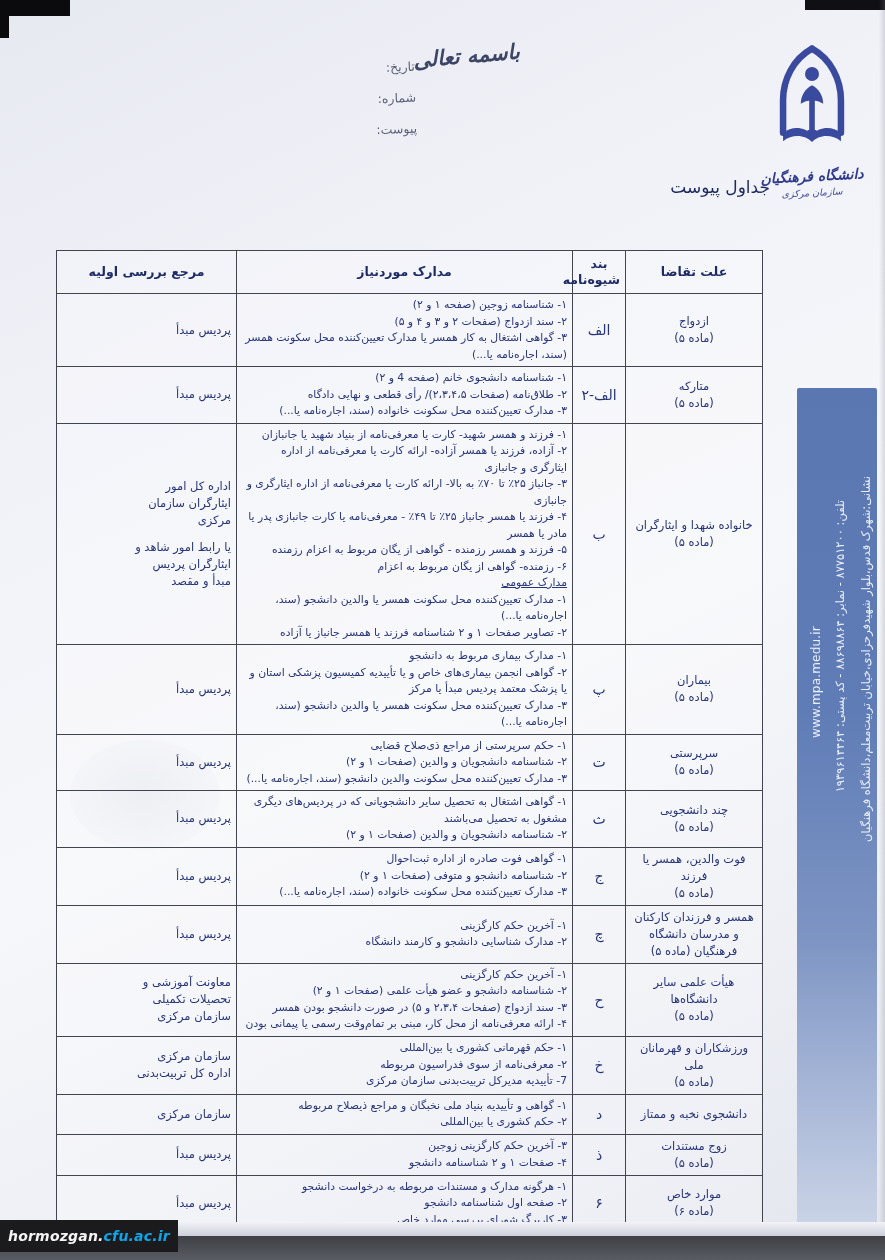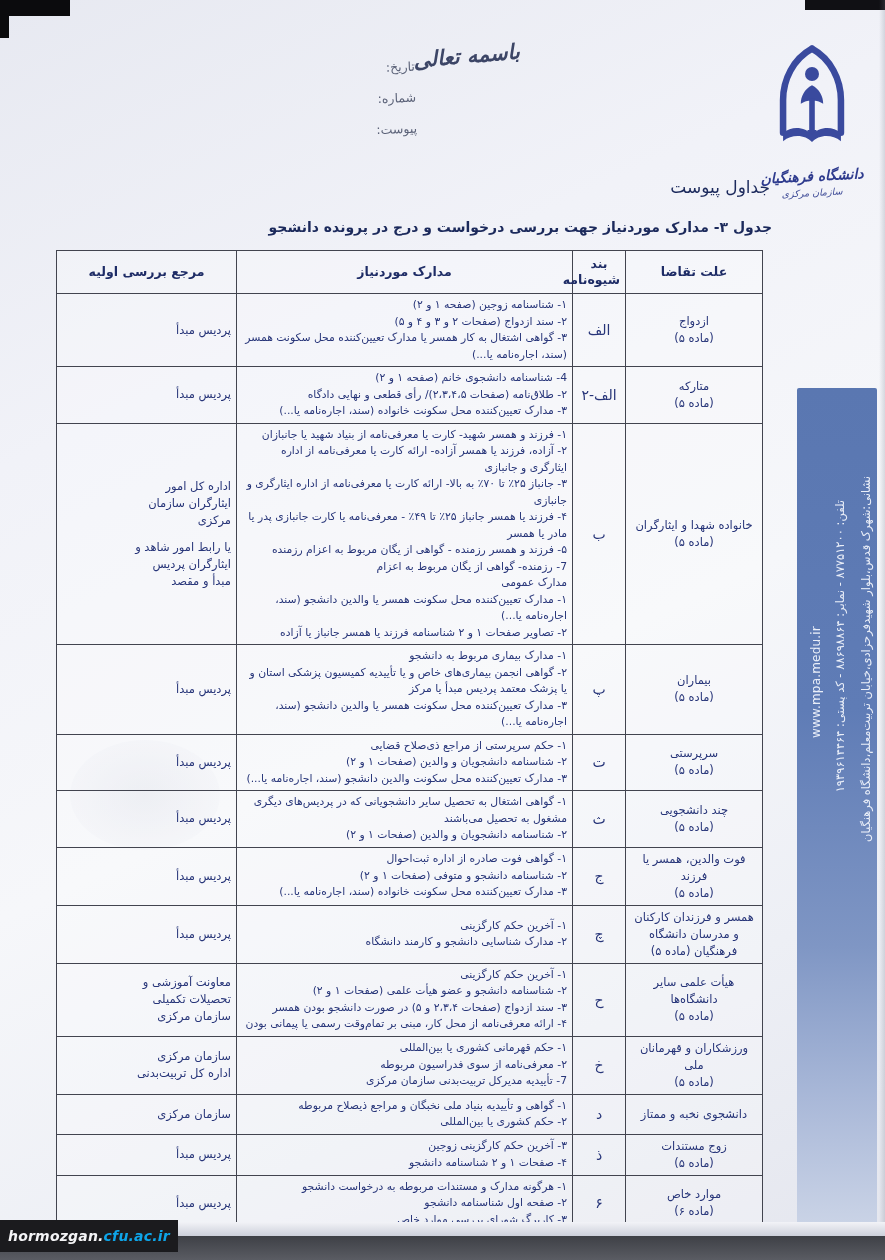--- a/index.html
+++ b/index.html
@@ -37,21 +37,21 @@
        background:rgba(255,255,255,0.25);}
   .tbl td,.tbl th{border:1.4px solid #42444f;vertical-align:middle;padding:3px 5px;}
   .tbl th{font-size:12.5px;font-weight:bold;color:#1e2c66;height:36px;text-align:center;line-height:1.25;}
   .c-reason{width:137px;text-align:center;}
   .c-clause{width:53px;text-align:center;}
   .c-docs{width:336px;text-align:right;padding:4px 8px 4px 4px;}
   .c-auth{width:180px;text-align:right;}
   .rline{font-size:11.5px;line-height:17px;color:#273579;}
   .cline{font-size:14px;color:#273579;}
   .dline{font-size:10.8px;line-height:16.5px;color:#273579;}
-  .dline.udl{text-align:right;}
+  .dline.udl{text-decoration:underline;text-align:right;}
   .aline{font-size:11.5px;line-height:17px;color:#273579;min-height:10px;}
   
   .strip{position:absolute;top:388px;left:797px;width:80px;height:845px;border-radius:2px;
     background:linear-gradient(180deg,#5a77b1 0%,#5f7cb6 38%,#7f96c4 66%,#a9b8d8 84%,#ccd5e7 100%);}
   .vline{position:absolute;top:0;white-space:nowrap;direction:rtl;
          transform-origin:top right;transform:rotate(-90deg);
          color:#e9eef8;font-size:11.5px;letter-spacing:.2px;}
   .v-address{top:88px;right:18px;}
   .v-contact{top:112px;right:44px;}
   .v-web{top:238px;right:68px;direction:ltr;font-size:12px;}
@@ -89,21 +89,20 @@
       <path d="M45 46 C37 50 33 58 33 66 C39 62 43 62 45 64 C47 62 51 62 57 66 C57 58 53 50 45 46 Z" fill="#3a4a9e"></path>
       <rect x="42" y="60" width="6" height="38" fill="#3a4a9e"></rect>
       <path d="M45 106 L40 94 L50 94 Z" fill="#3a4a9e"></path>
       <path d="M14 97 C24 89 38 91 45 99 C52 91 66 89 76 97 L76 106 C66 98 52 99 45 107 C38 99 24 98 14 106 Z" fill="#3a4a9e"></path>
     </svg>
     <div class="name">دانشگاه فرهنگیان</div>
     <div class="org">سازمان مرکزی</div>
   </div>
 
   <div class="section-heading">جداول پیوست</div>
-  <div class="table-title">جدول ۳- مدارک موردنیاز جهت بررسی درخواست و درج در پرونده دانشجو</div>
 
   <table class="tbl">
     <colgroup>
       <col style="width:137px">
         <col style="width:53px">
         <col style="width:336px">
         <col style="width:180px">
     </colgroup>
     <thead>
       <tr>
@@ -136,21 +135,21 @@
         </tr>
         <tr>
           <td class="c-reason">
             <div class="rline">متارکه</div>
             <div class="rline">(ماده ۵)</div>
           </td>
           <td class="c-clause">
             <div class="cline">الف-۲</div>
           </td>
           <td class="c-docs">
-            <div class="dline">4-  شناسنامه دانشجوی خانم (صفحه ۱ و ۲)</div>
+            <div class="dline">۱-  شناسنامه دانشجوی خانم (صفحه 4 و ۲)</div>
             <div class="dline">۲-  طلاق‌نامه (صفحات ۲،۳،۴،۵)/ رأی قطعی و نهایی دادگاه</div>
             <div class="dline">۳-  مدارک تعیین‌کننده محل سکونت خانواده (سند، اجاره‌نامه یا...)</div>
           </td>
           <td class="c-auth">
             <div class="aline">پردیس مبدأ</div>
           </td>
         </tr>
         <tr>
           <td class="c-reason">
             <div class="rline">خانواده شهدا و ایثارگران</div>
@@ -158,21 +157,21 @@
           </td>
           <td class="c-clause">
             <div class="cline">ب</div>
           </td>
           <td class="c-docs">
             <div class="dline">۱-  فرزند و همسر شهید- کارت یا معرفی‌نامه از بنیاد شهید یا جانبازان</div>
             <div class="dline">۲-  آزاده، فرزند یا همسر آزاده- ارائه کارت یا معرفی‌نامه از اداره ایثارگری و جانبازی</div>
             <div class="dline">۳-  جانباز ۲۵٪ تا ۷۰٪ به بالا- ارائه کارت یا معرفی‌نامه از اداره ایثارگری و جانبازی</div>
             <div class="dline">۴-  فرزند یا همسر جانباز ۲۵٪ تا ۴۹٪ - معرفی‌نامه یا کارت جانبازی پدر یا مادر یا همسر</div>
             <div class="dline">۵-  فرزند و همسر رزمنده - گواهی از یگان مربوط به اعزام رزمنده</div>
-            <div class="dline">7-  رزمنده- گواهی از یگان مربوط به اعزام</div>
+            <div class="dline">۶-  رزمنده- گواهی از یگان مربوط به اعزام</div>
             <div class="dline udl">مدارک عمومی</div>
             <div class="dline">۱- مدارک تعیین‌کننده محل سکونت همسر یا والدین دانشجو (سند، اجاره‌نامه یا...)</div>
             <div class="dline">۲- تصاویر صفحات ۱ و ۲ شناسنامه فرزند یا همسر جانباز یا آزاده</div>
           </td>
           <td class="c-auth">
             <div class="aline">اداره کل امور</div>
             <div class="aline">ایثارگران سازمان</div>
             <div class="aline">مرکزی</div>
             <div class="aline"></div>
             <div class="aline">یا رابط امور شاهد و</div>

